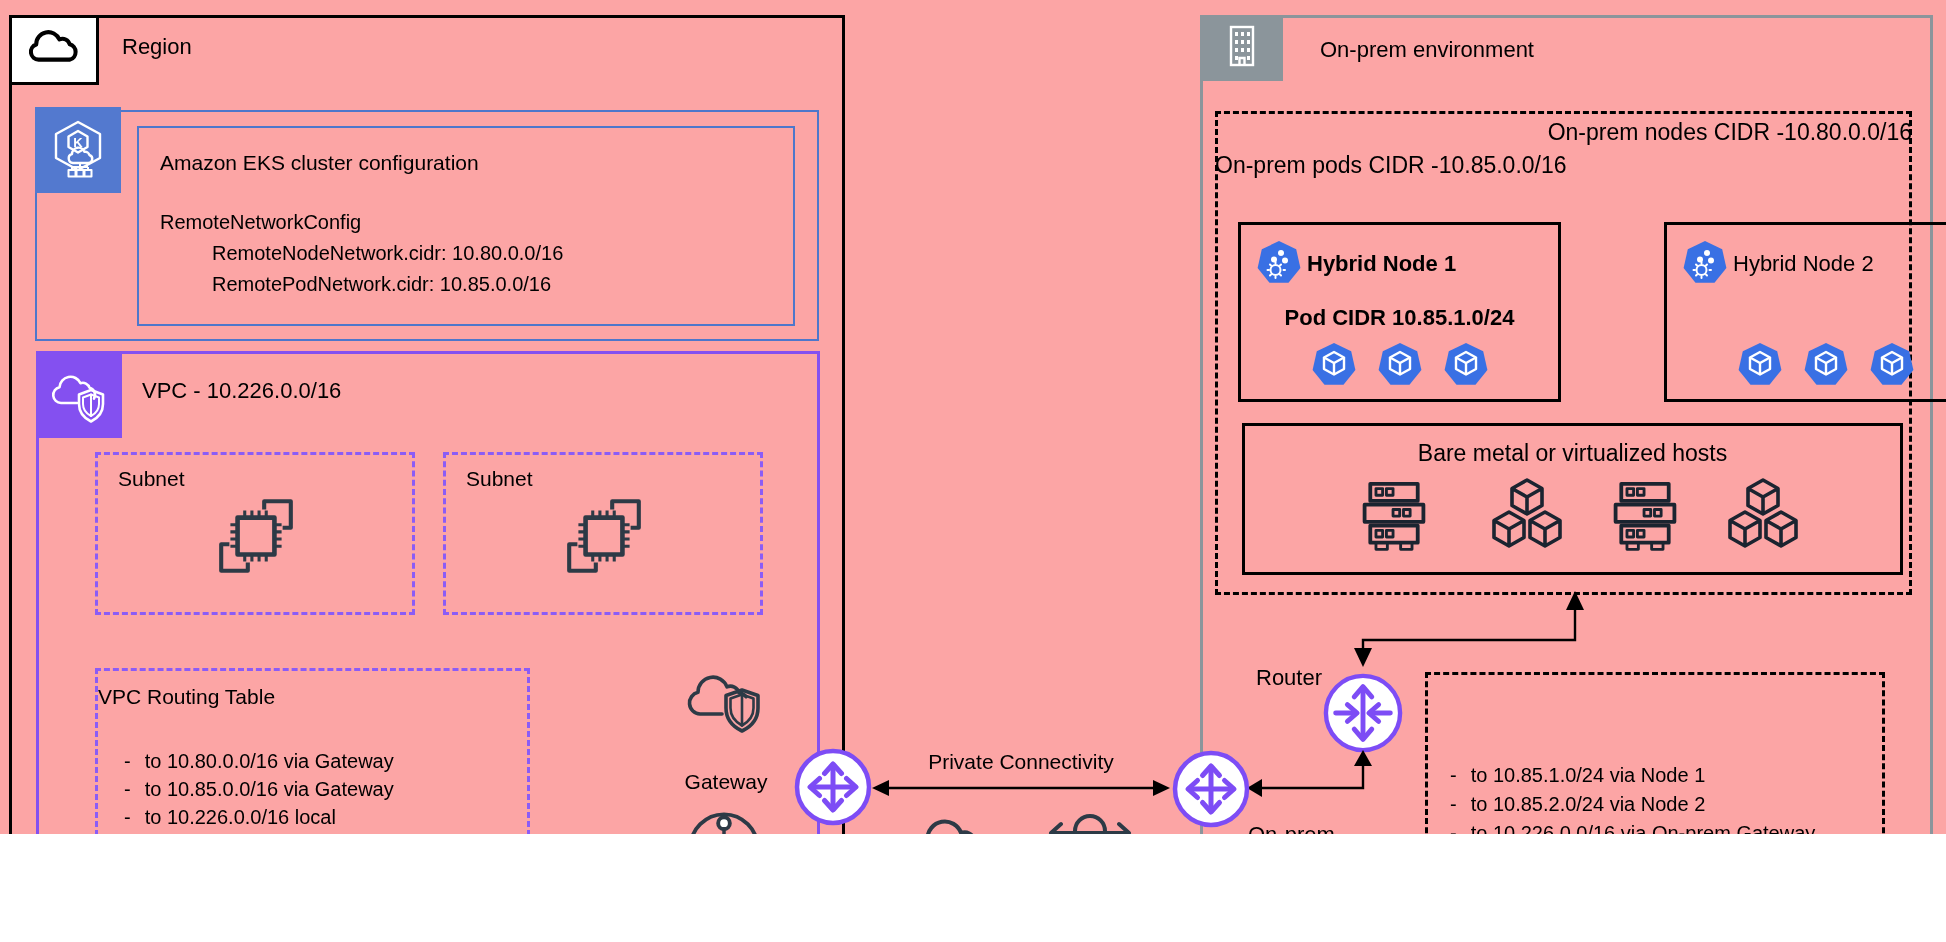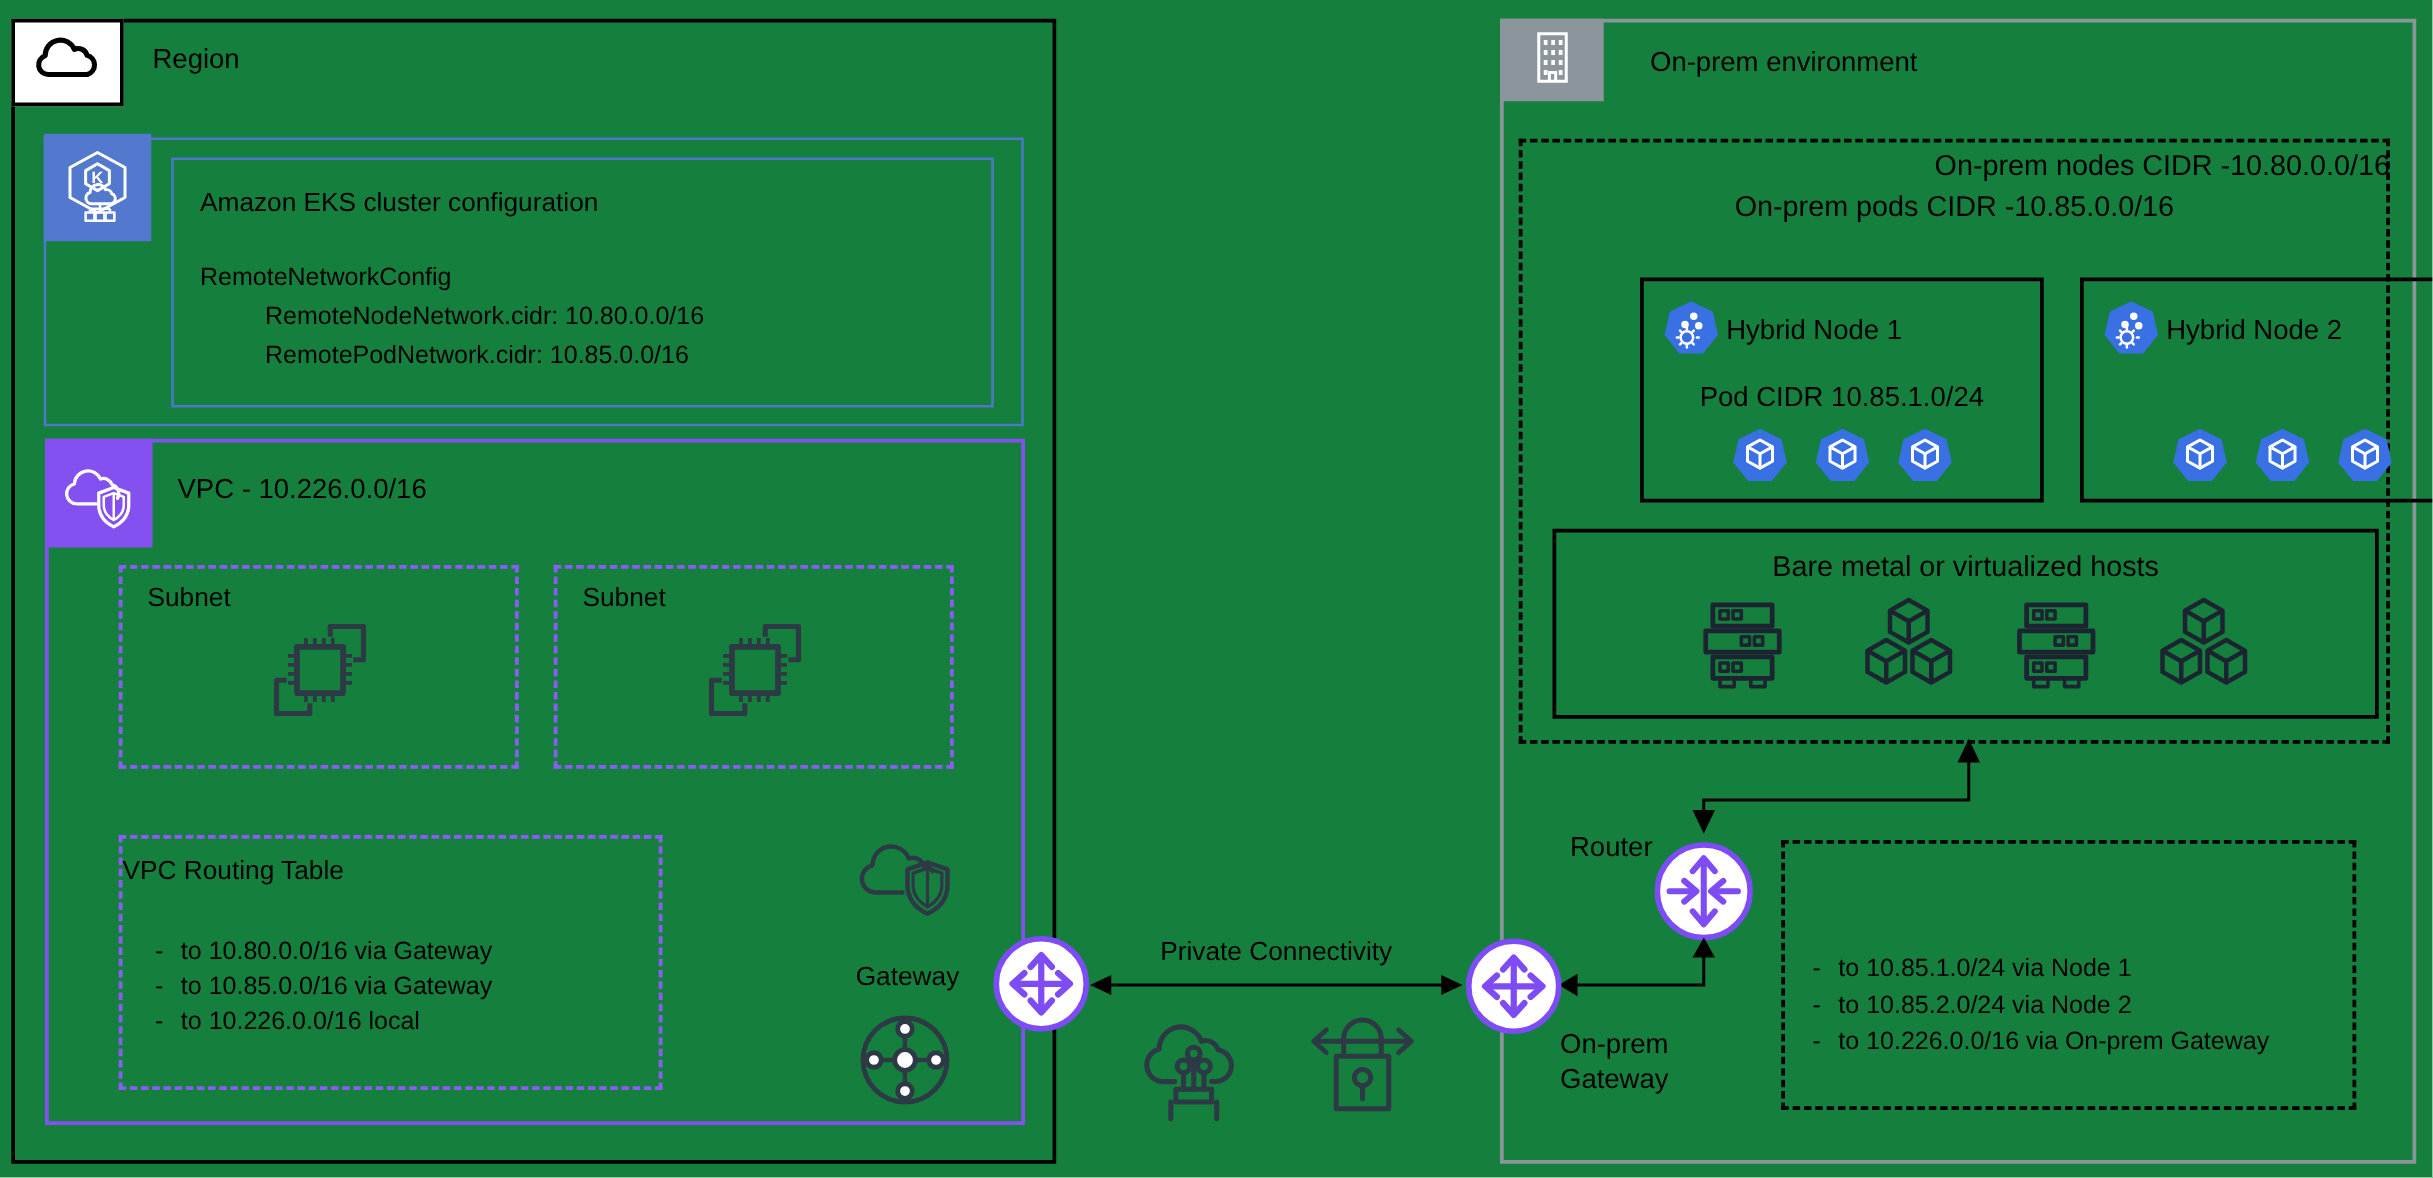--- a/index.html
+++ b/index.html
@@ -1,16 +1,16 @@
 <!DOCTYPE html>
 <html><head>
 <meta charset="utf-8">
 <style>
   html,body{margin:0;padding:0;background:#fff;}
-  #canvas{position:relative;width:1946px;height:942px;background:#15803d;
+  #canvas{position:relative;width:1946px;height:834px;background:#fca5a5;
           font-family:"Liberation Sans",sans-serif;color:#000;overflow:hidden;}
   .abs{position:absolute;}
   .lbl{white-space:nowrap;}
   
   .region-box{left:9px;top:15px;width:830px;height:910px;border:3px solid #000;}
   .region-header{left:9px;top:15px;width:84px;height:64px;border:3px solid #000;background:#fff;
                  display:flex;align-items:center;justify-content:center;}
   .region-title{left:122px;top:34px;font-size:22px;}
   .eks-outer{left:35px;top:110px;width:780px;height:227px;border:2px solid #4d77cb;}
   .eks-icon{left:35px;top:107px;width:86px;height:86px;background:#5379cf;
@@ -34,21 +34,21 @@
   .onprem-rt .rt-items{left:22px;top:86px;line-height:29px;}
   
   .pc-label{left:881px;top:750px;width:280px;text-align:center;font-size:21px;}
   
   .onprem-box{left:1200px;top:15px;width:727px;height:910px;border:3px solid #8b959b;}
   .onprem-header{left:1200px;top:15px;width:83px;height:66px;background:#8b959b;
                  display:flex;align-items:center;justify-content:center;}
   .onprem-title{left:1320px;top:37px;font-size:22px;}
   .nodes-dashed{left:1215px;top:111px;width:691px;height:478px;border:3px dashed #000;}
   .cidr1{left:1215px;top:119px;width:697px;text-align:right;font-size:23px;}
-  .cidr2{left:1215px;top:152px;width:697px;text-align:center;font-size:23px;}
+  .cidr2{left:1215px;top:152px;width:697px;font-size:23px;}
   .node-box{top:222px;width:317px;height:174px;border:3px solid #000;}
   .node-title{left:66px;top:26px;font-size:22px;}
   .pod-cidr{left:0;top:80px;width:100%;text-align:center;font-size:22px;}
   .pods{left:0;top:116px;width:100%;display:flex;justify-content:center;gap:18px;}
   .hosts-box{left:1242px;top:423px;width:655px;height:146px;border:3px solid #000;}
   .hosts-title{left:0;top:14px;width:100%;text-align:center;font-size:23px;}
   .router-label{left:1256px;top:665px;font-size:22px;}
   .opgw1{left:1248px;top:822px;font-size:22px;}
   .opgw2{left:1248px;top:850px;font-size:22px;}
   .gw-label{left:666px;top:770px;width:120px;text-align:center;font-size:21px;}
@@ -222,21 +222,21 @@
         <path d="M21.5 44 V37 h5 v7"></path>
       </svg>
     </span>
   </div>
   <div class="abs onprem-title lbl">On-prem environment</div>
 
   <div class="abs nodes-dashed"></div>
   <div class="abs cidr1 lbl">On-prem nodes CIDR -10.80.0.0/16</div>
   <div class="abs cidr2 lbl">On-prem pods CIDR -10.85.0.0/16</div>
 
-  <div class="abs node-box" style="left:1312px;">
+  <div class="abs node-box" style="left:1238px;font-weight:bold;">
     <span class="abs" style="left:14px;top:14px;">
       <svg width="48" height="48" viewBox="0 0 48 48">
         <polygon points="24,2 41.2,10.3 45.4,28.9 33.5,43.8 14.5,43.8 2.6,28.9 6.8,10.3" fill="#3970e4"></polygon>
         <g fill="#fff">
             <circle cx="26" cy="14" r="3"></circle>
             <circle cx="19" cy="20.5" r="3"></circle>
             <circle cx="30" cy="21.5" r="3"></circle>
           </g>
         <circle cx="20.5" cy="31" r="5" fill="none" stroke="#fff" stroke-width="2"></circle>
         <path d="M20.5 24.5 V23 M20.5 37.5 V39 M14 31 H12.5 M28.5 31 H30 M16 26.5 L15 25.5 M25 35.5 L26 36.5 M16 35.5 L15 36.5 M25 26.5 L26 25.5" stroke="#fff" stroke-width="2" stroke-linecap="round"></path>

